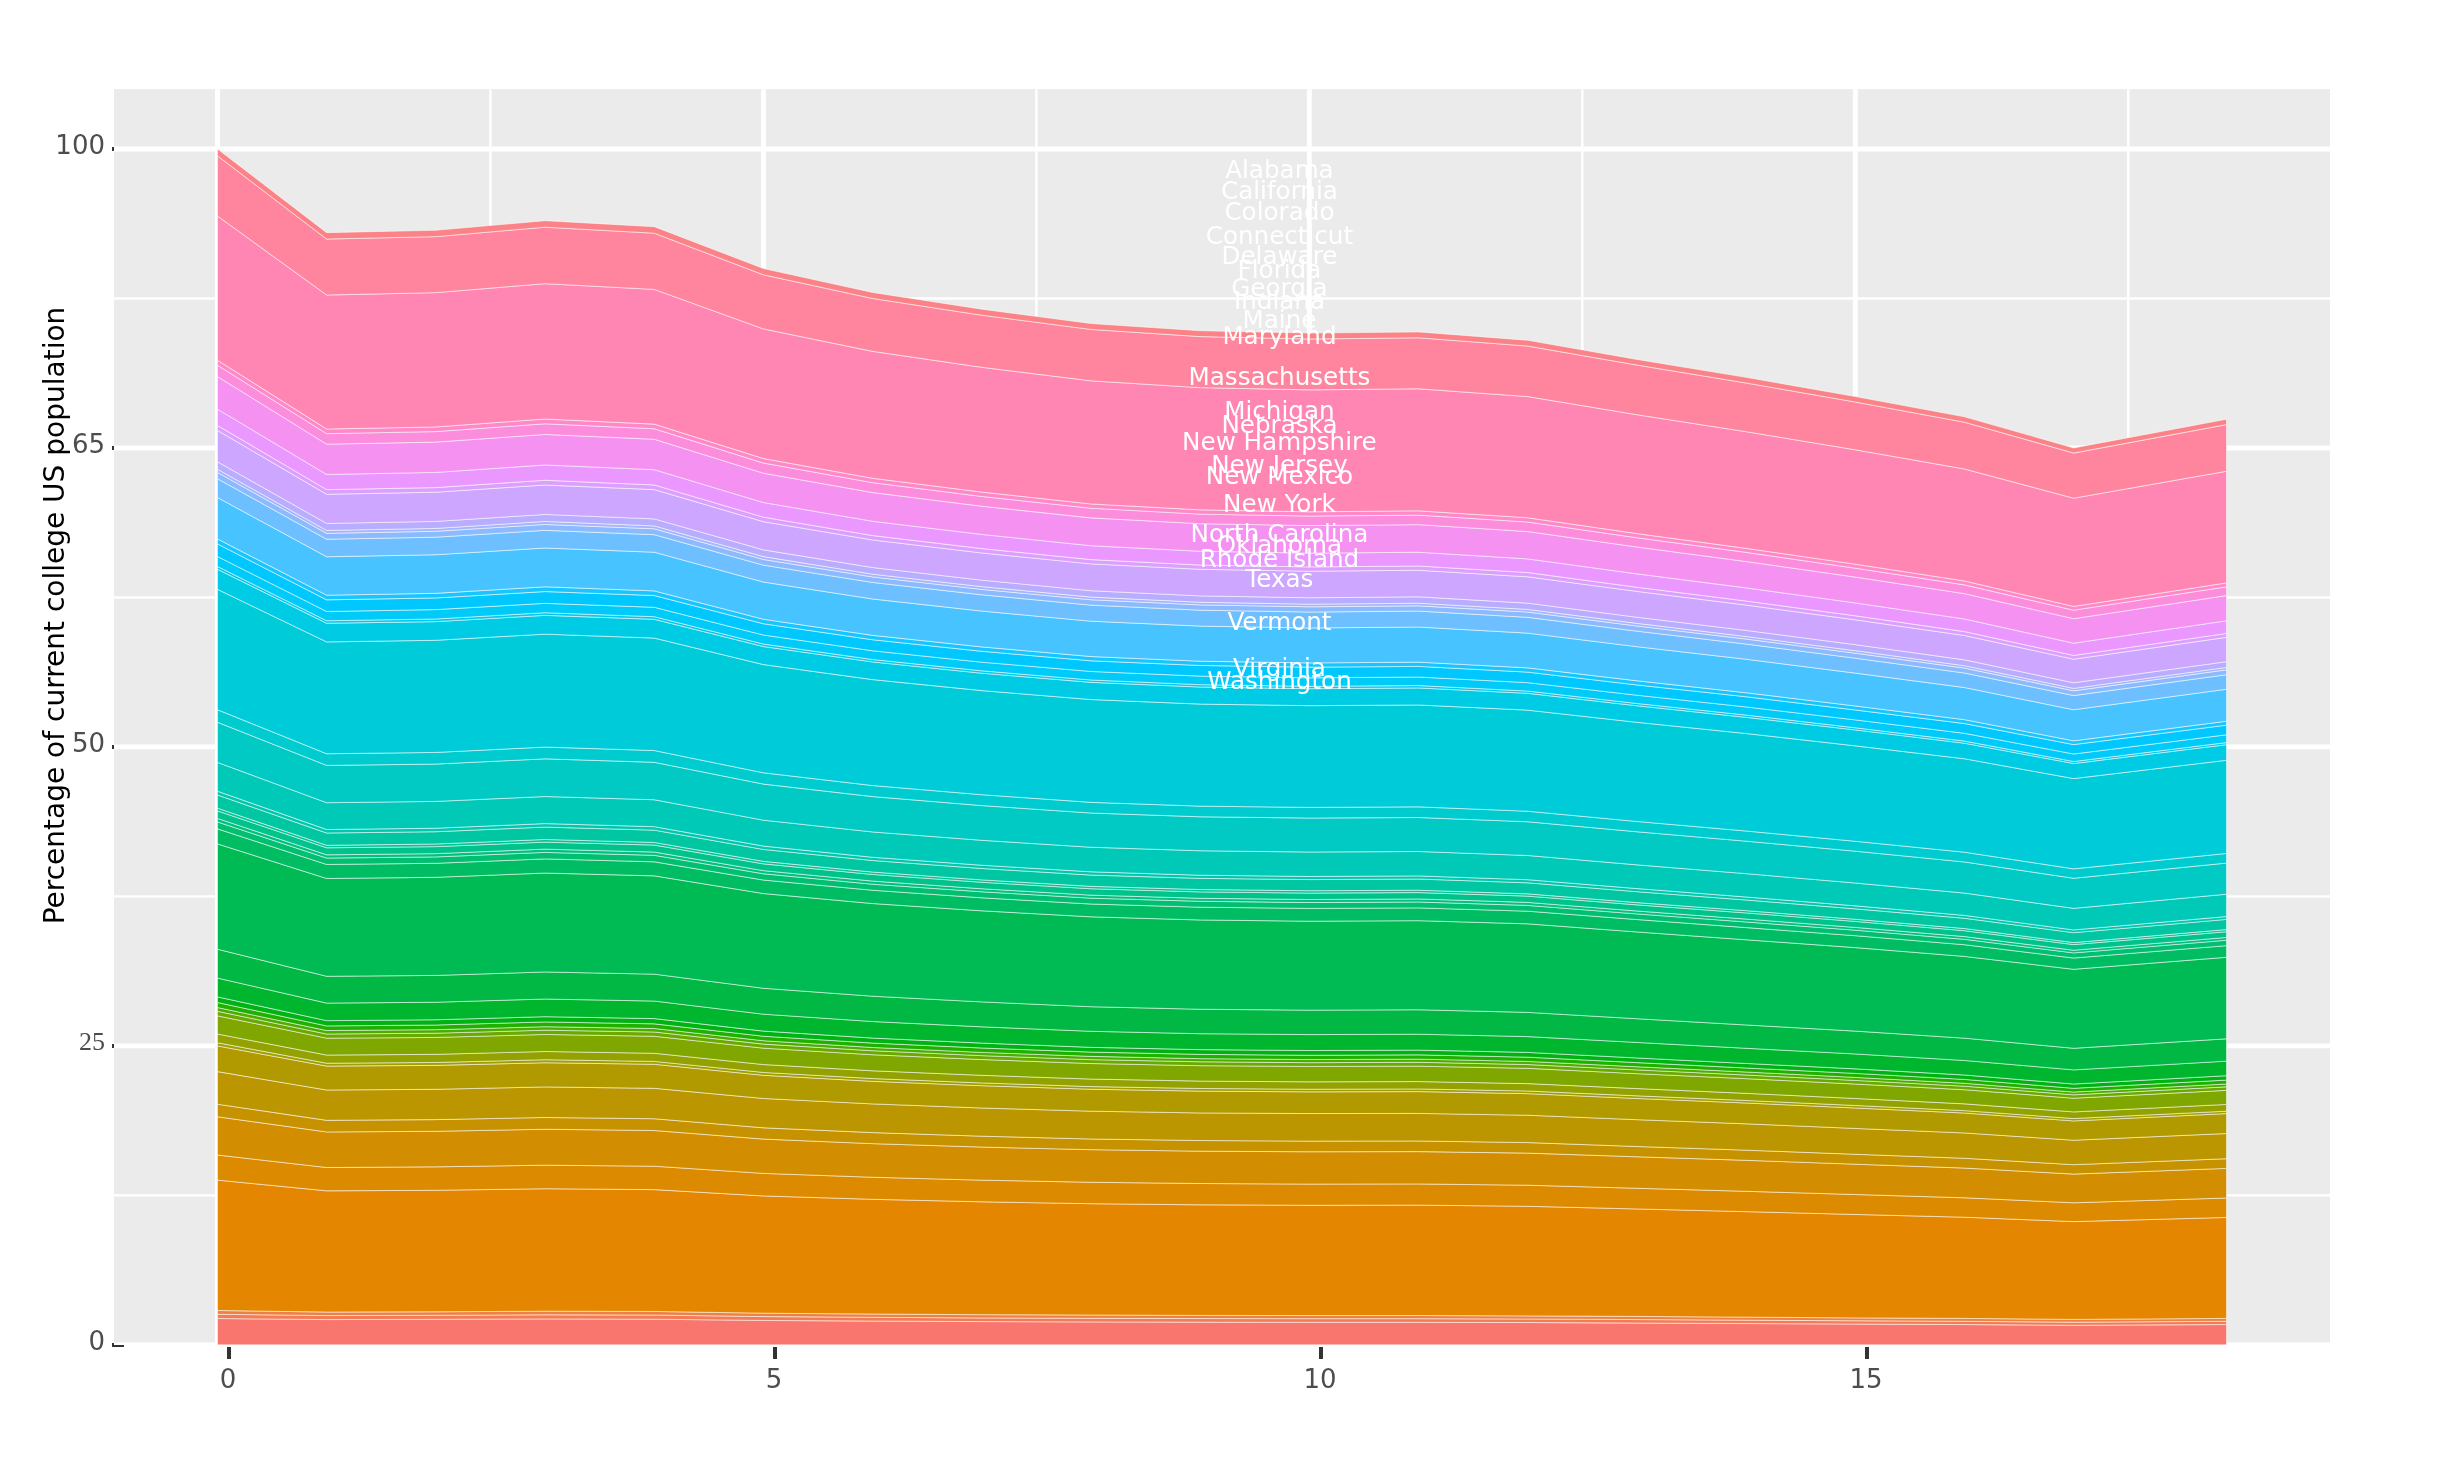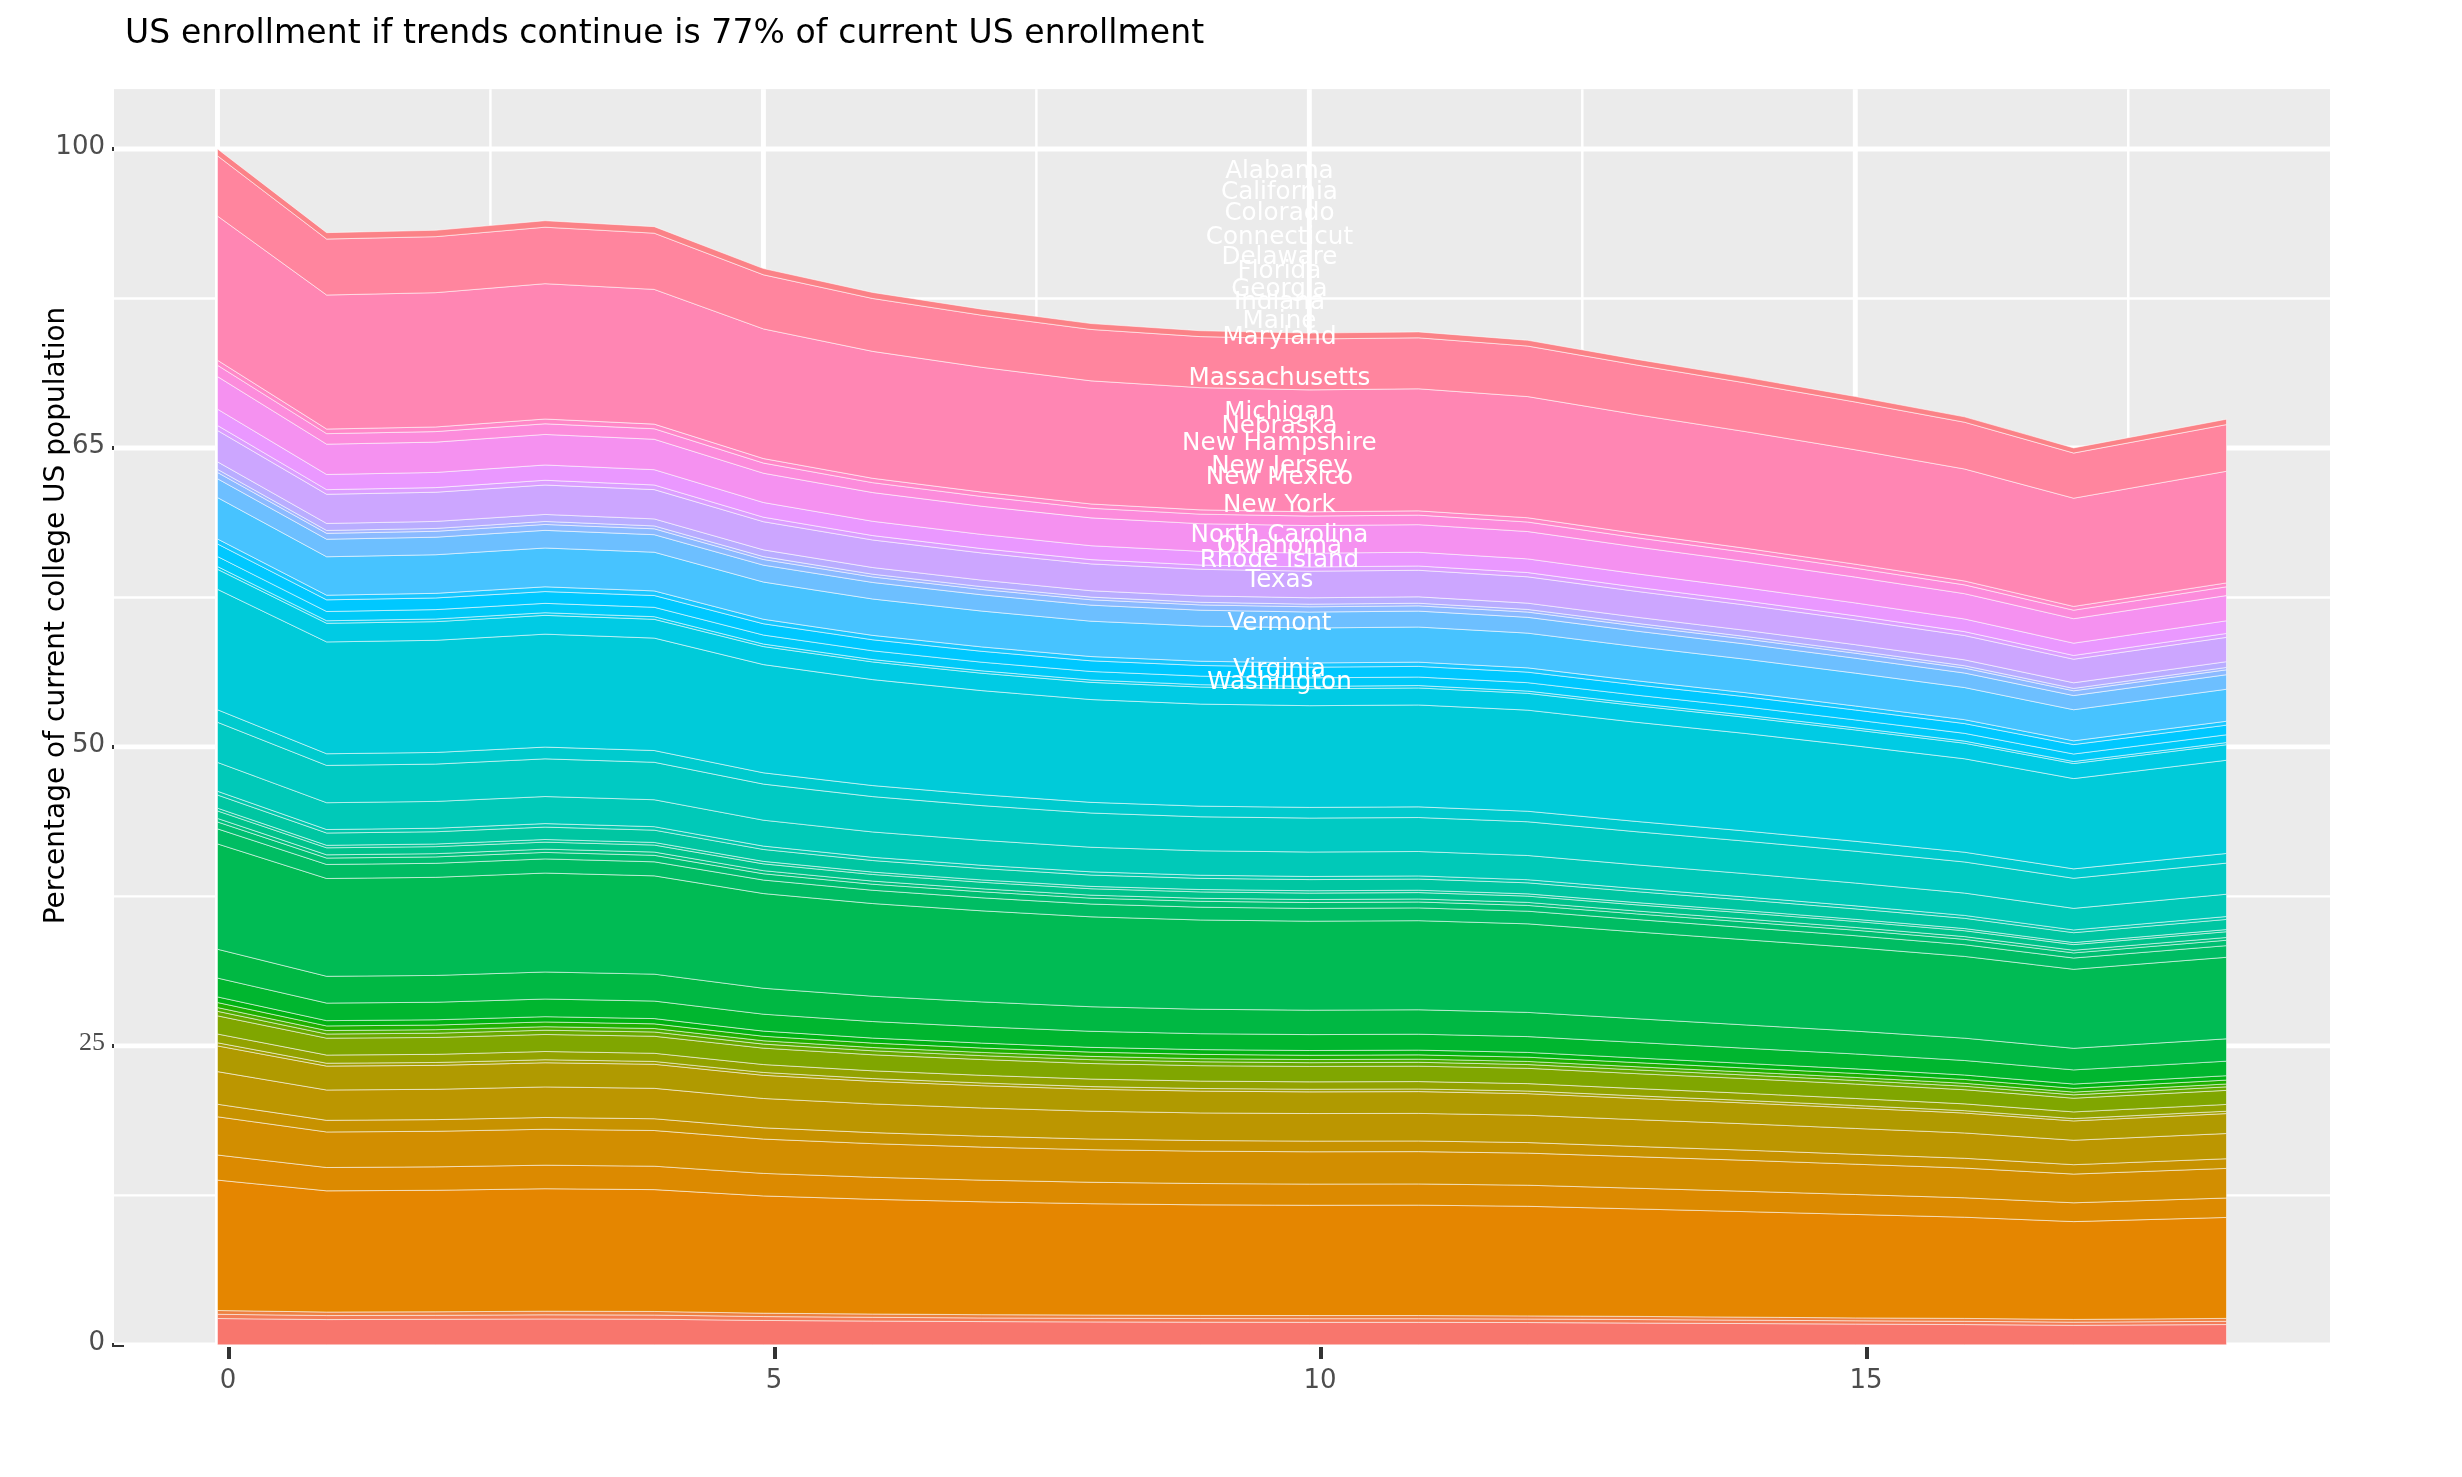--- a/index.html
+++ b/index.html
@@ -38,21 +38,20 @@
   .series-label{
     fill:#ffffff;font-size:30px;font-family:"DejaVu Sans",sans-serif;
     text-anchor:middle;dominant-baseline:middle;
   }
 </style>
 </head>
 <body>
 
 <div id="root">
 
-  <div id="chart-title">US enrollment if trends continue is 77% of current US enrollment</div>
 
   <div id="y-axis-title">Percentage of current college US population</div>
 
   <div id="tick-layer">
       <div class="ytick-label" style="top: 1344px; right: 2357px;">0</div>
       <div class="ytick-mark" style="left: 112px; top: 1343px;"></div>
       <div class="ytick-label" style="top: 1045px; right: 2357px; font-family: Liberation Serif, serif;">25</div>
       <div class="ytick-mark" style="left: 112px; top: 1044px;"></div>
       <div class="ytick-label" style="top: 746px; right: 2357px;">50</div>
       <div class="ytick-mark" style="left: 112px; top: 745px;"></div>

